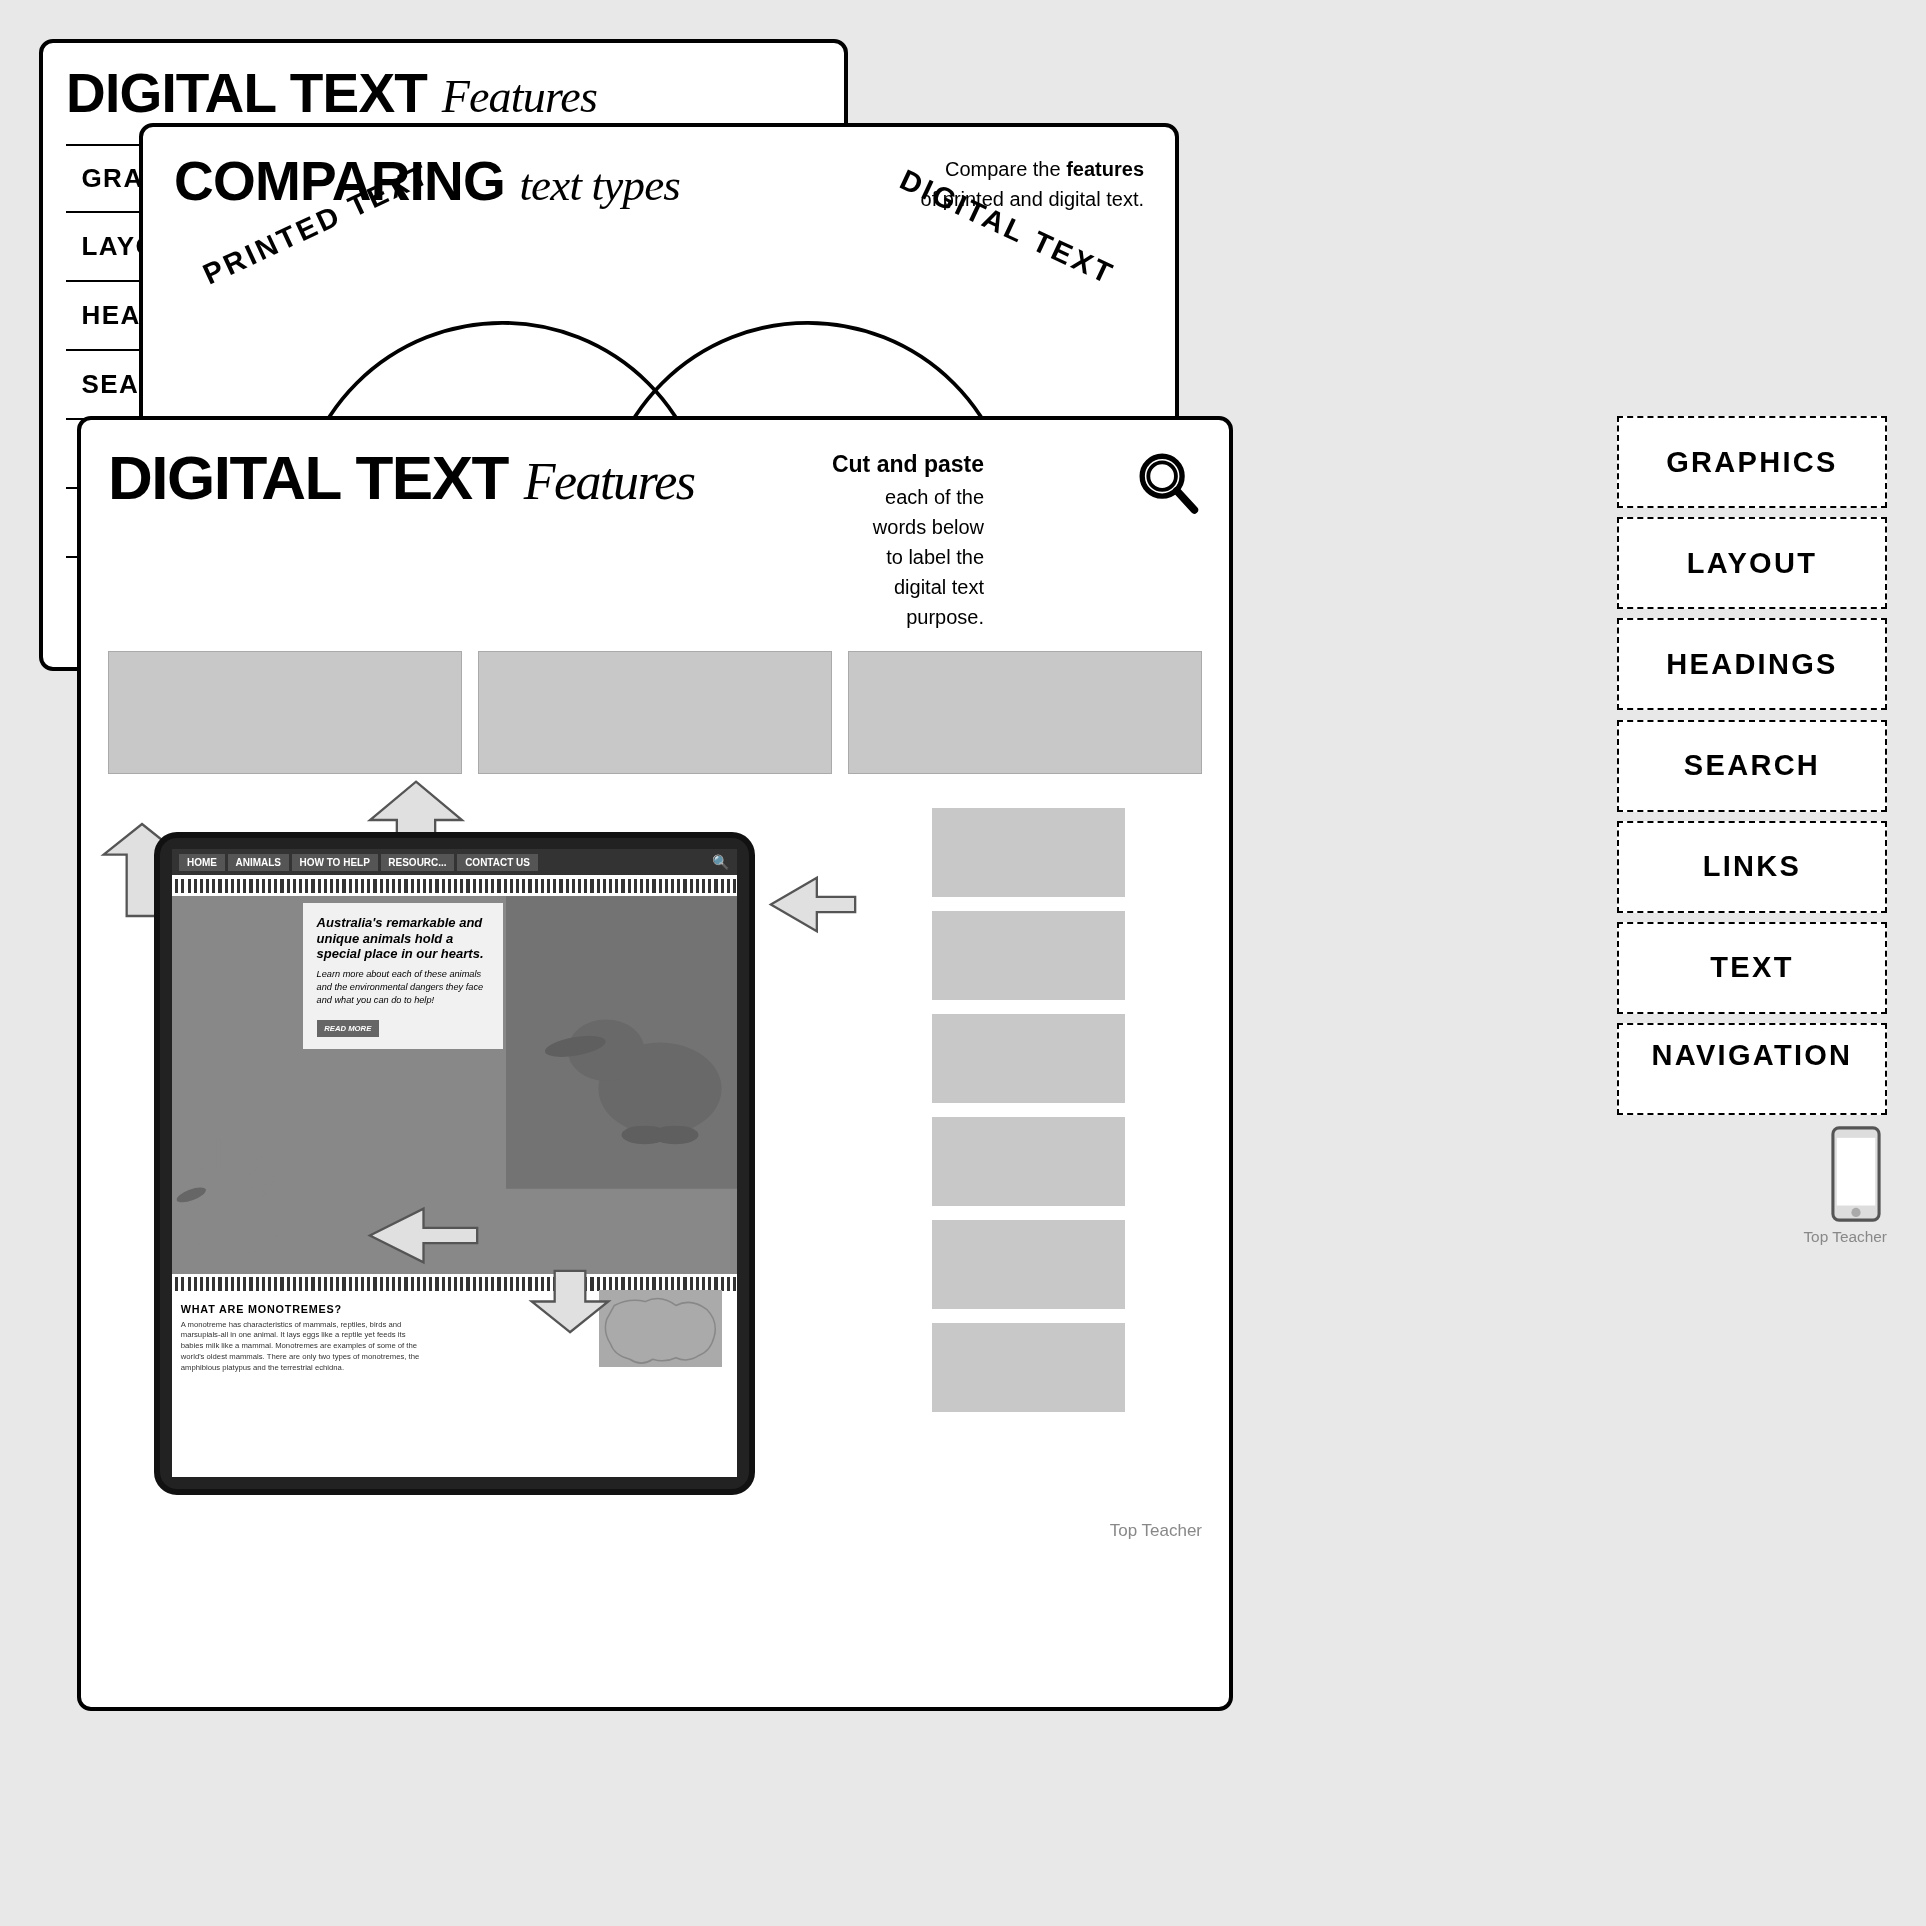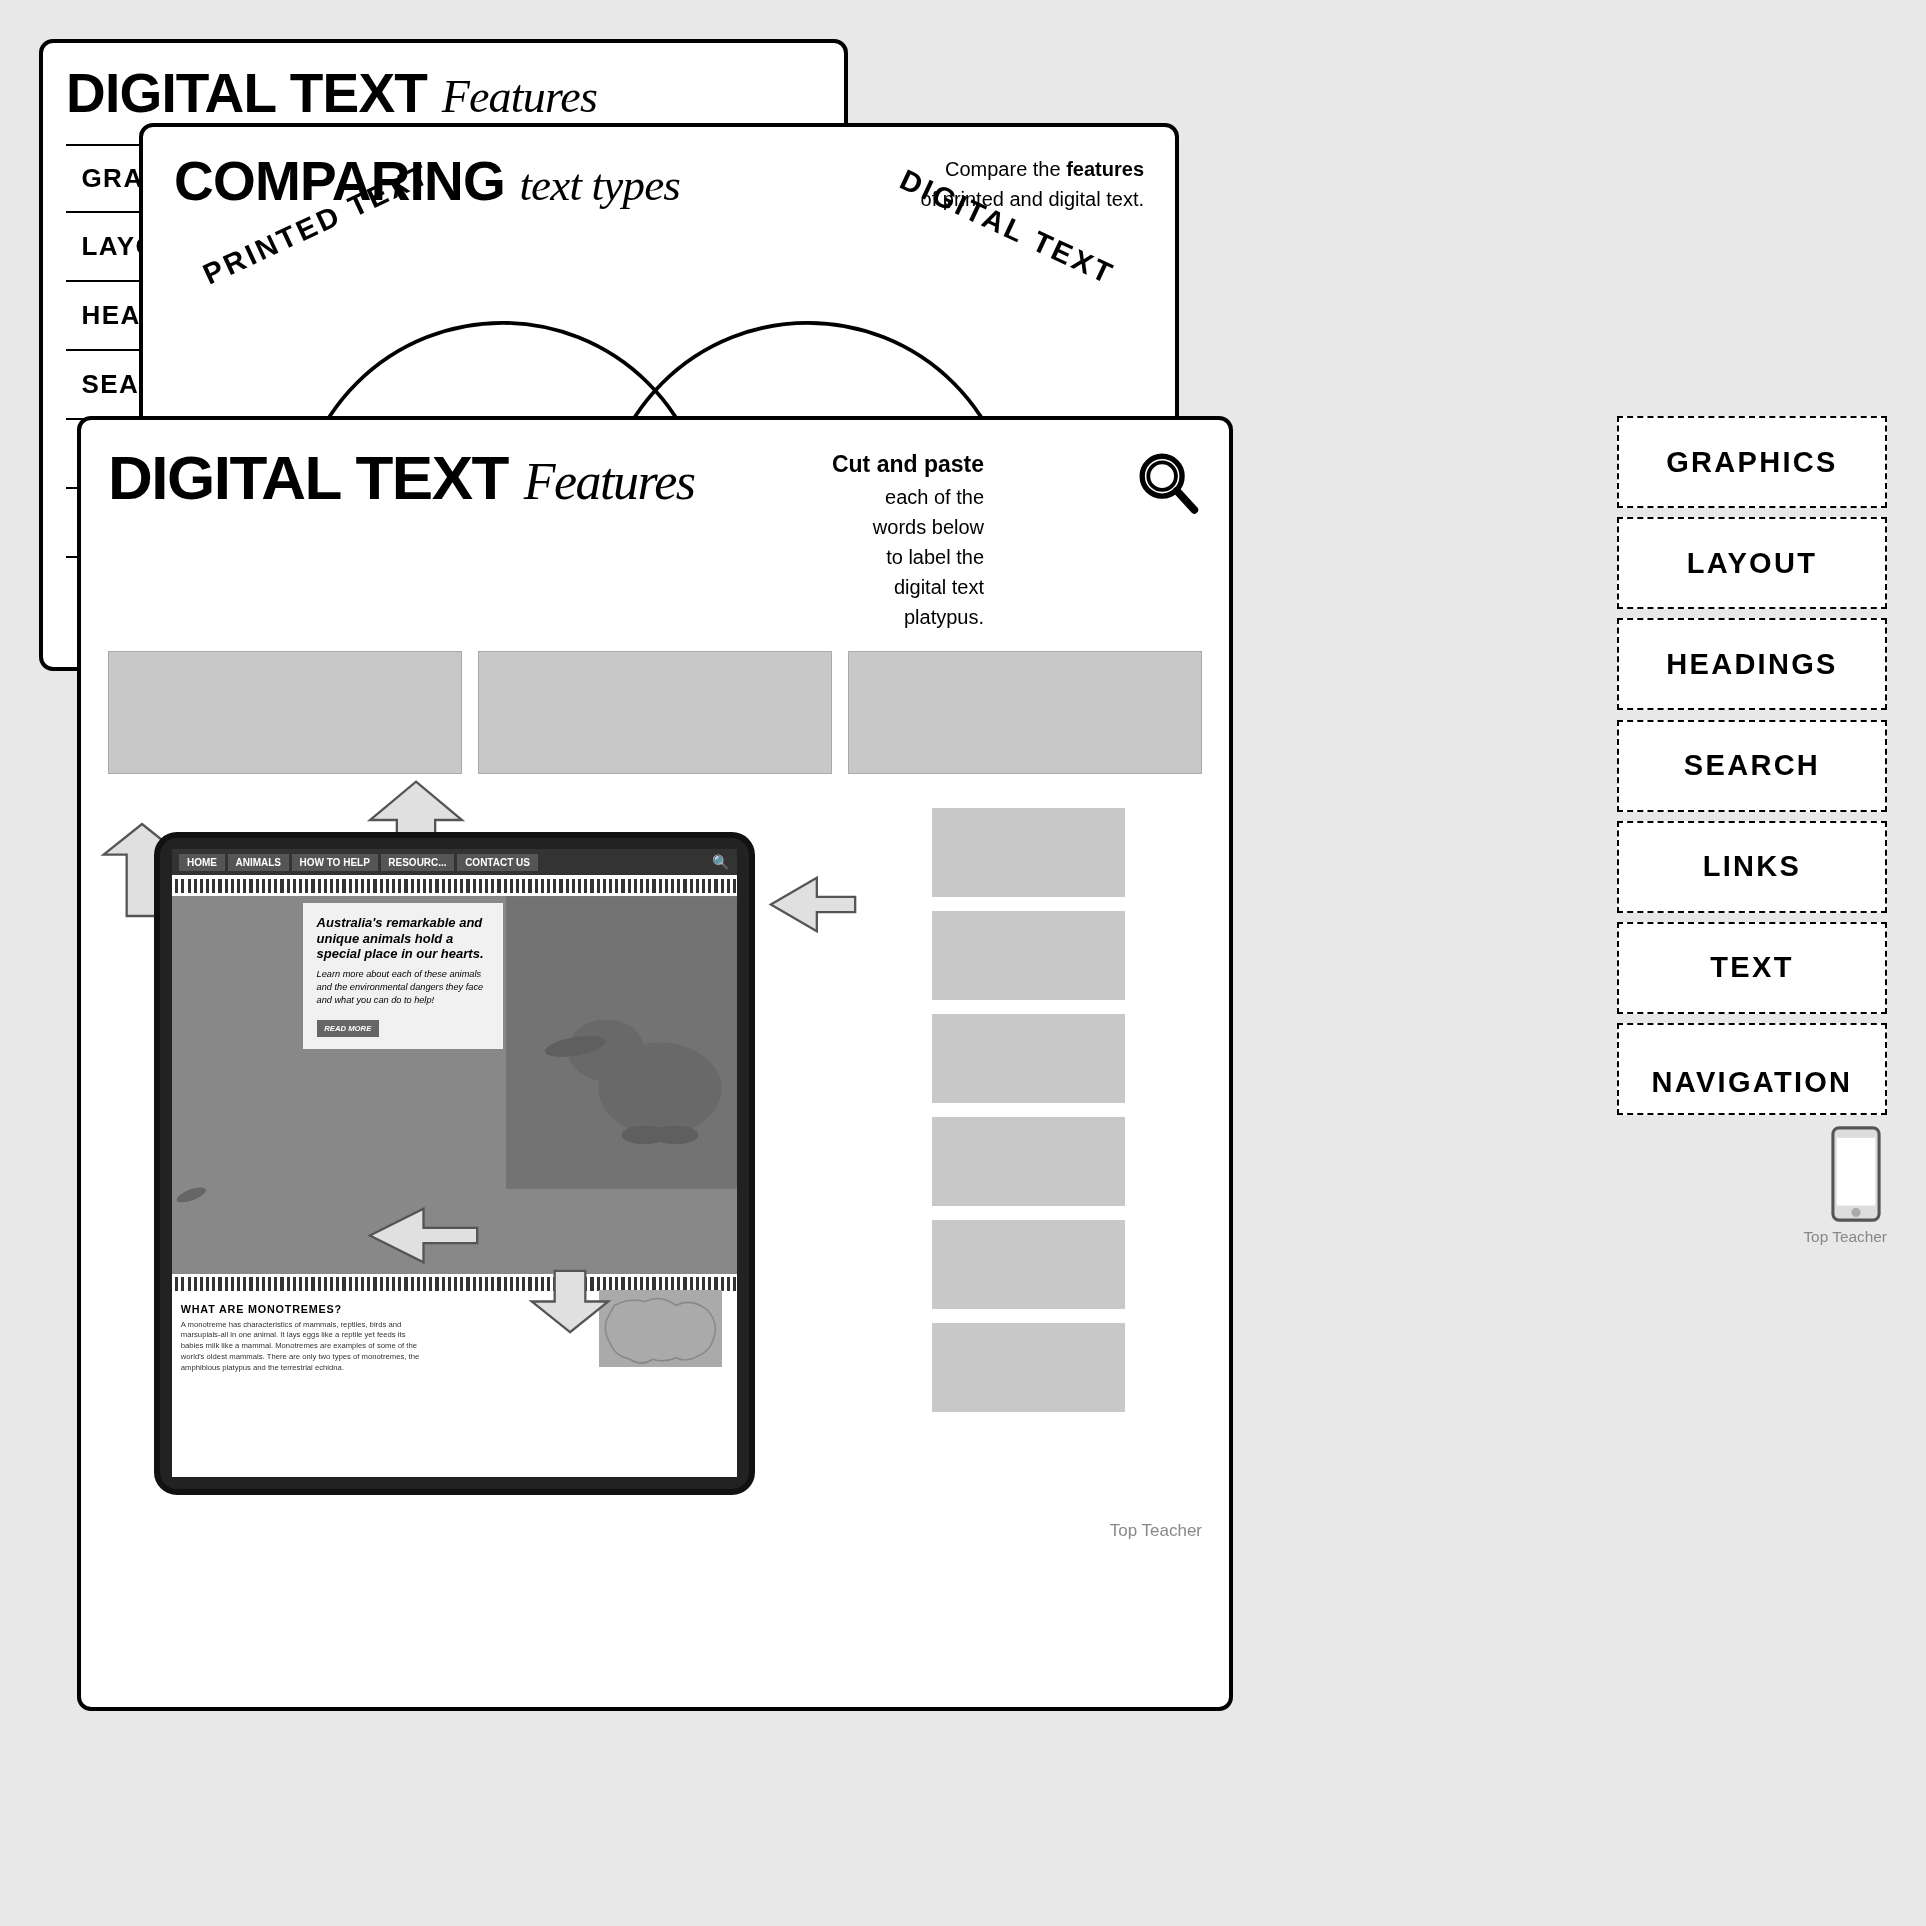--- a/index.html
+++ b/index.html
@@ -401,21 +401,21 @@
         <span>DIGITAL TEXT</span>
         <span class="cursive">Features</span>
       </span>
     </div>
     <div class="card-front-instructions">
       <strong>Cut and paste</strong><br>
       <span>each of the</span><br>
       <span>words below</span><br>
       <span>to label the</span><br>
       <span>digital text</span><br>
-      <span>platypus.</span>
+      <span>purpose.</span>
     </div>
 
     <div style="margin-left:11.6px;">
       <svg width="69" height="69" viewBox="0 0 90 90" xmlns="http://www.w3.org/2000/svg">
         <circle cx="38" cy="38" r="26" fill="white" stroke="black" stroke-width="7"></circle>
         <circle cx="38" cy="38" r="18" fill="white" stroke="black" stroke-width="5"></circle>
         <line x1="57" y1="57" x2="80" y2="82" stroke="black" stroke-width="10" stroke-linecap="round"></line>
       </svg>
     </div>
   </div>
@@ -536,21 +536,21 @@
   </div>
   <div style="border:2.3px dashed black;padding:14px 7.7px;margin-bottom:9.2px;text-align:center;background:white;min-height:92px;display:flex;flex-direction:column;align-items:center;justify-content:center;">
     <div style="font-size:29px;font-weight:900;letter-spacing:2.3px;">SEARCH</div>
   </div>
   <div style="border:2.3px dashed black;padding:14px 7.7px;margin-bottom:9.2px;text-align:center;background:white;min-height:92px;display:flex;flex-direction:column;align-items:center;justify-content:center;">
     <div style="font-size:29px;font-weight:900;letter-spacing:2.3px;">LINKS</div>
   </div>
   <div style="border:2.3px dashed black;padding:14px 7.7px;margin-bottom:9.2px;text-align:center;background:white;min-height:92px;display:flex;flex-direction:column;align-items:center;justify-content:center;">
     <div style="font-size:29px;font-weight:900;letter-spacing:2.3px;">TEXT</div>
   </div>
-  <div style="border:2.3px dashed black;padding:14px 7.7px;margin-bottom:9.2px;text-align:center;background:white;min-height:92px;display:flex;flex-direction:column;align-items:center;justify-content:flex-end;">
+  <div style="border:2.3px dashed black;padding:14px 7.7px;margin-bottom:9.2px;text-align:center;background:white;min-height:92px;display:flex;flex-direction:column;align-items:center;justify-content:flex-start;">
     <div style="font-size:29px;font-weight:900;letter-spacing:2.3px;">NAVIGATION</div>
   </div>
 
   <div style="margin-top:7.7px;display:flex;justify-content:flex-end;">
     <svg width="62" height="100" viewBox="0 0 80 130">
       <rect x="10" y="5" width="60" height="120" rx="8" fill="#ddd" stroke="#555" stroke-width="4"></rect>
       <rect x="15" y="18" width="50" height="88" fill="white"></rect>
       <circle cx="40" cy="115" r="6" fill="#aaa"></circle>
     </svg>
   </div>

